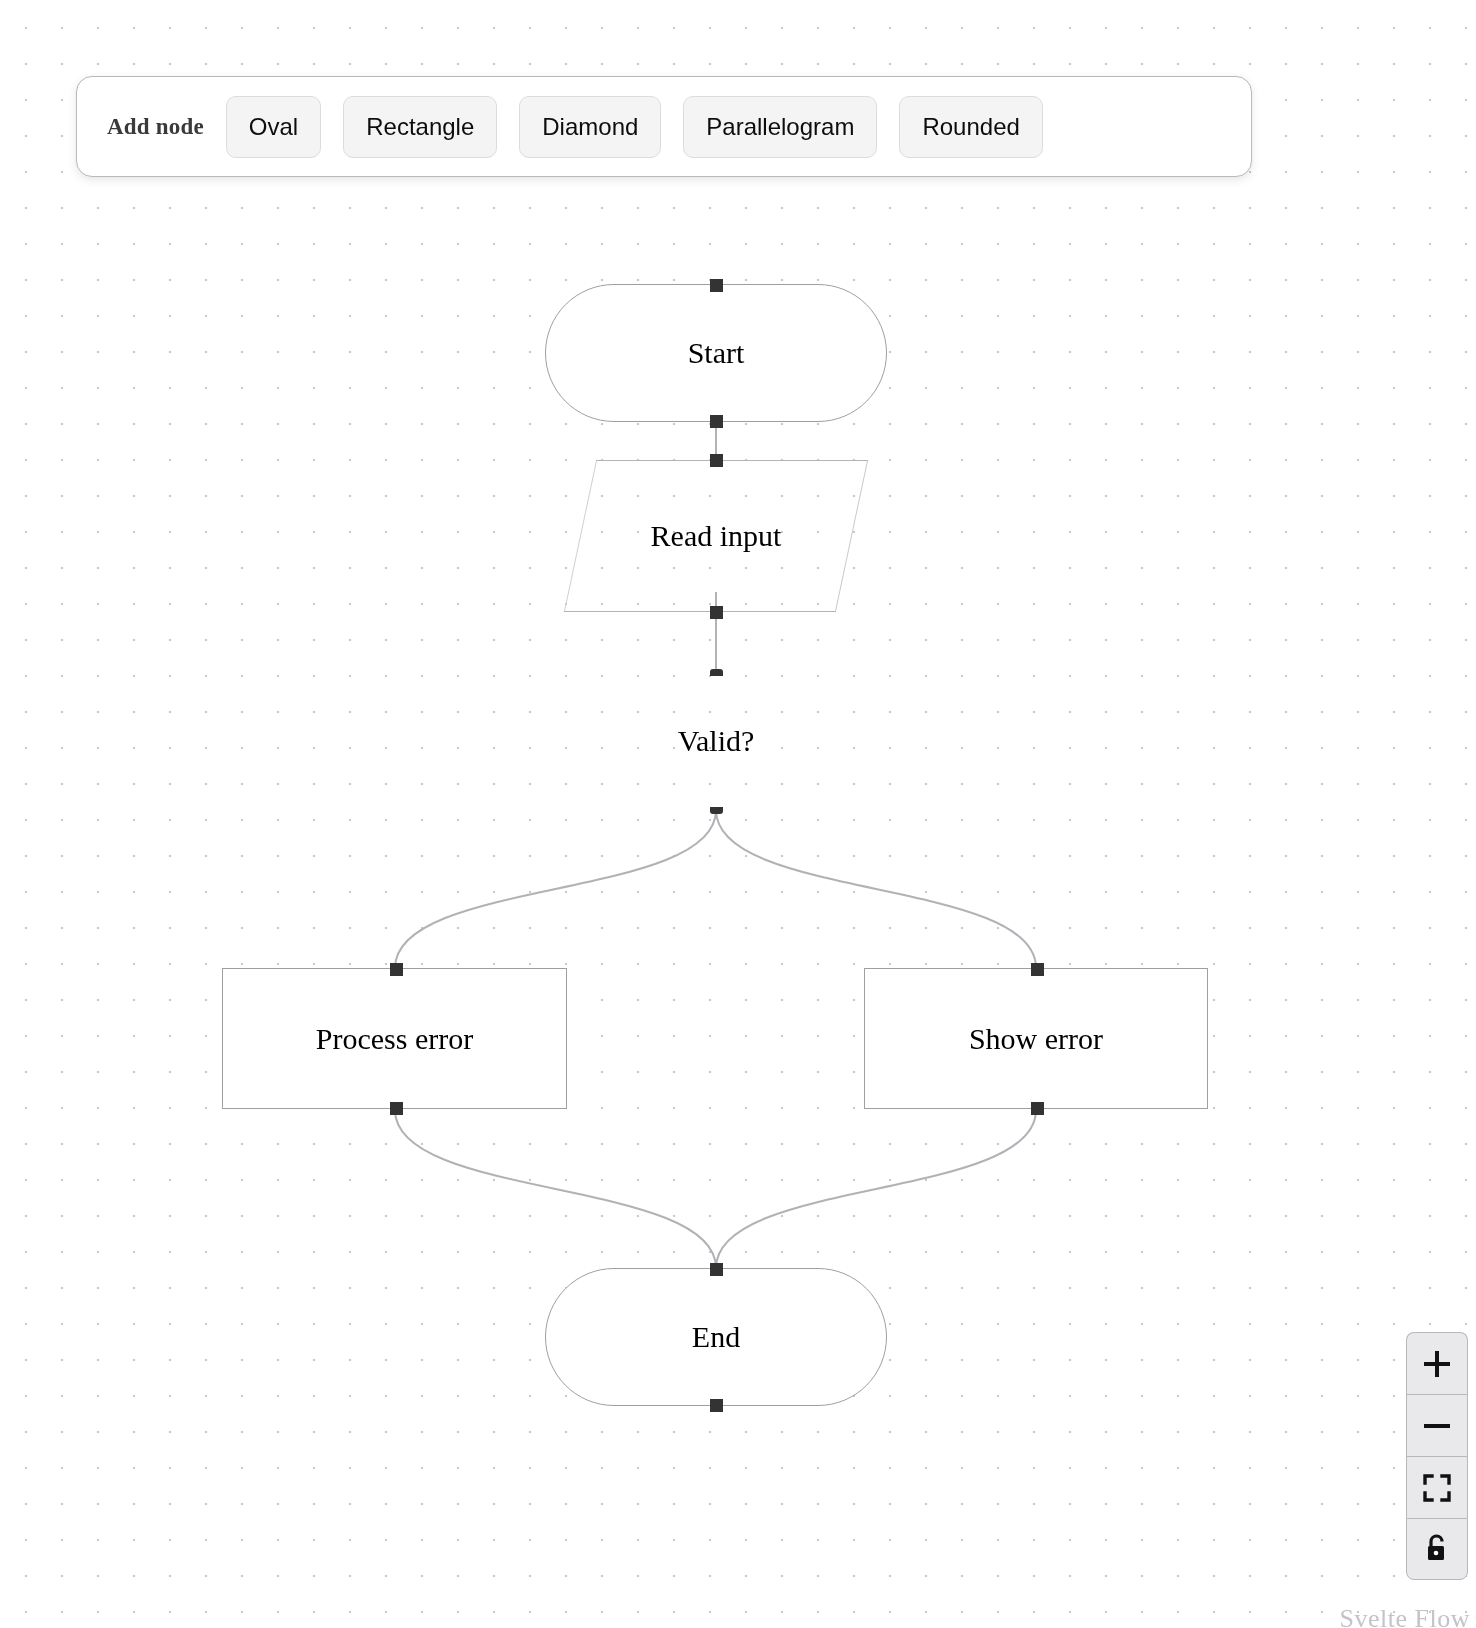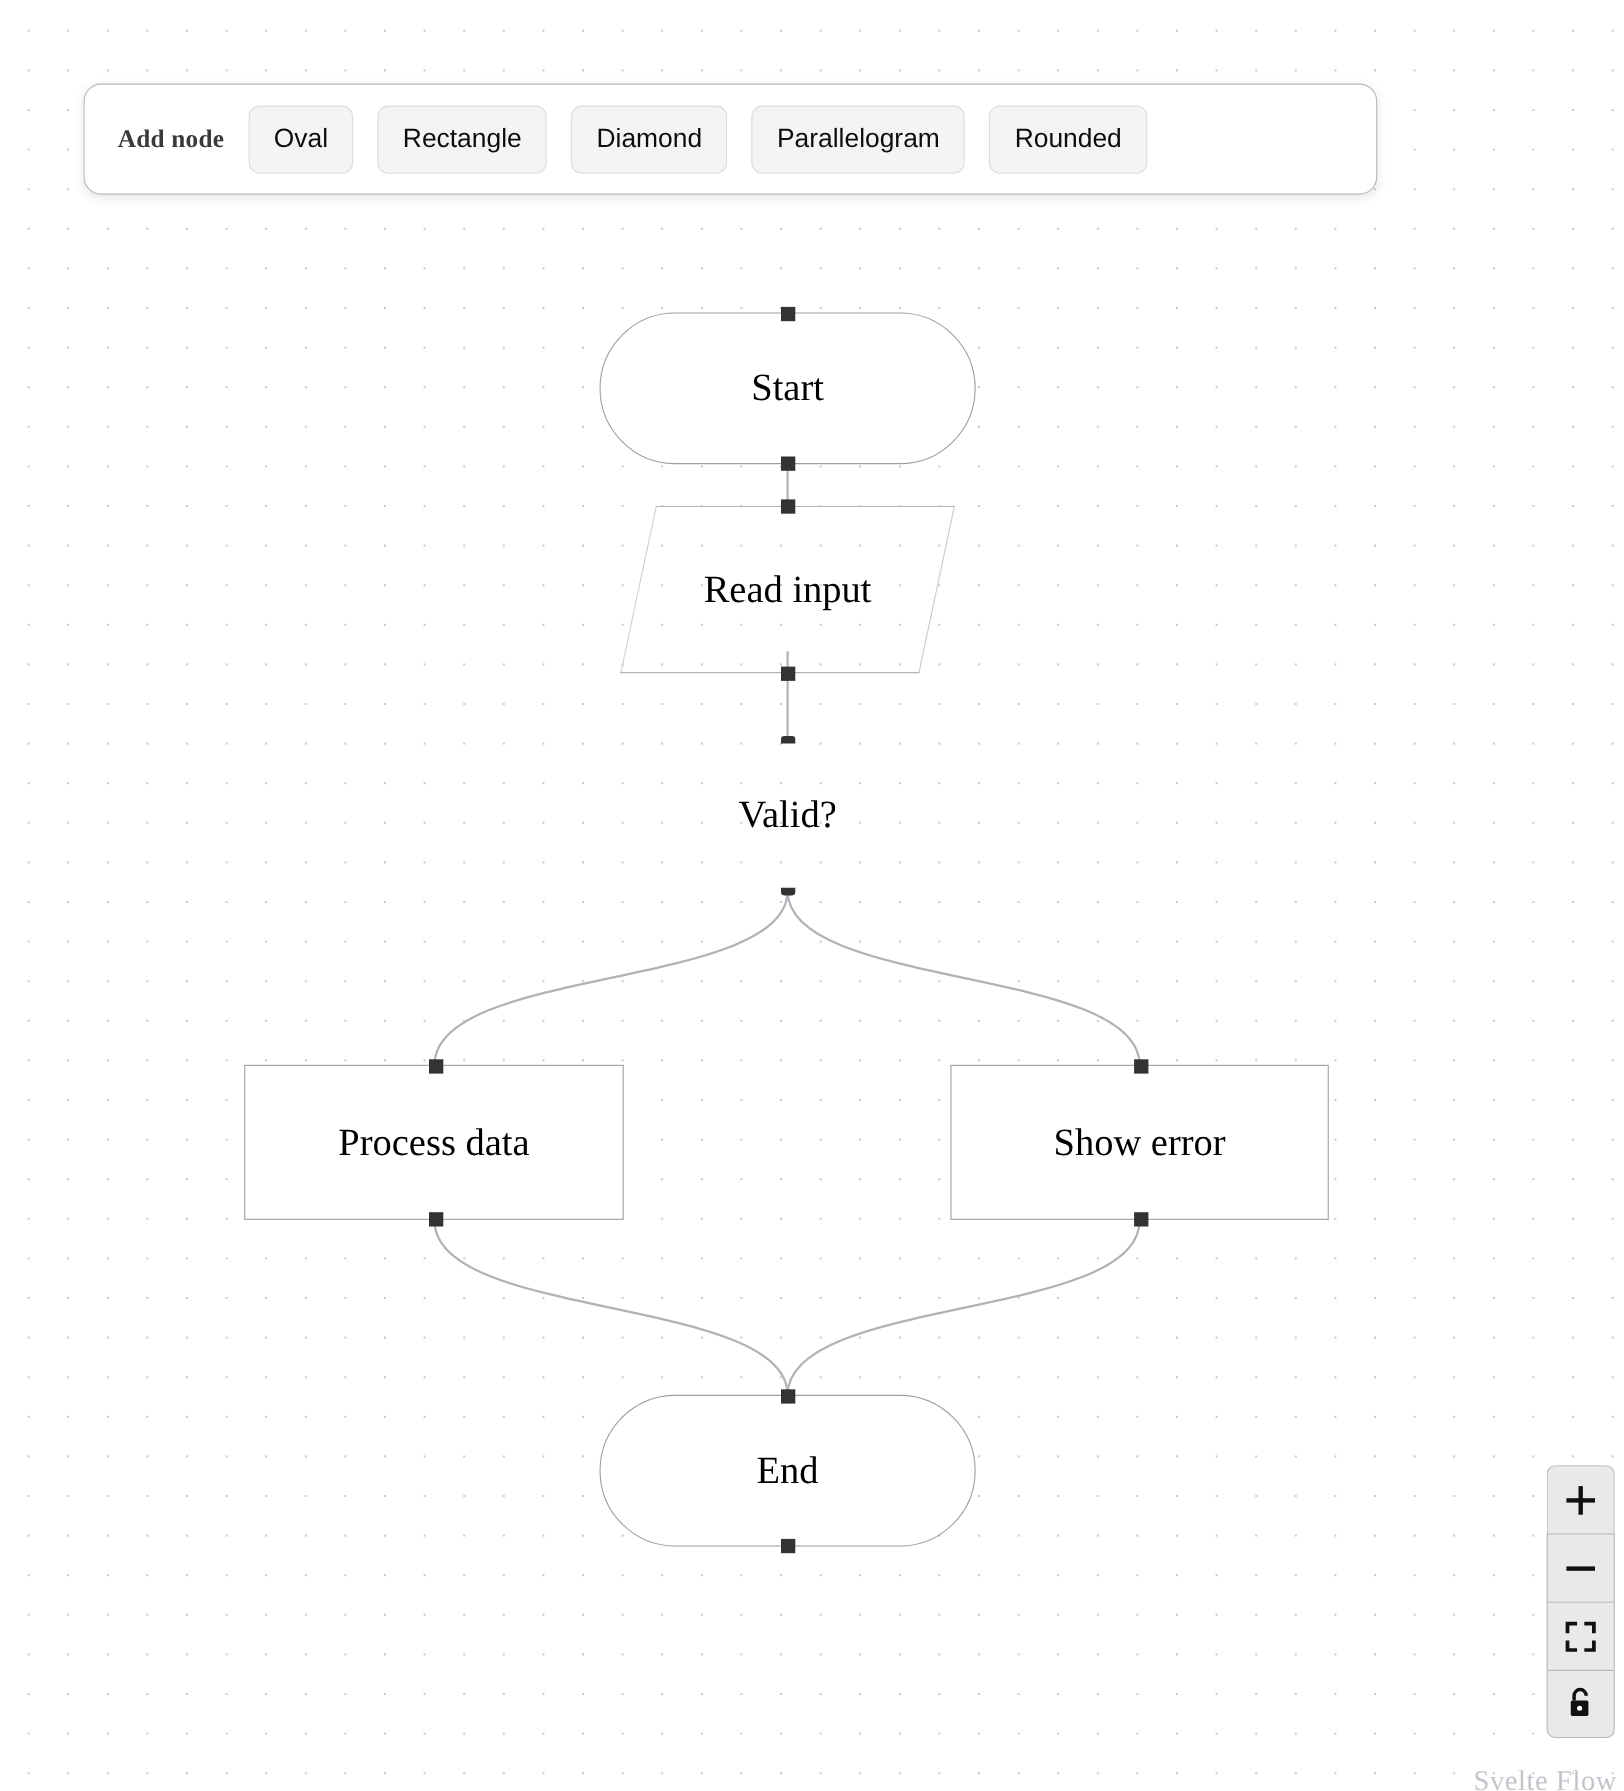--- a/index.html
+++ b/index.html
@@ -66,21 +66,21 @@
 
   
   .node {
     position: absolute;
     box-sizing: border-box;
     background: #ffffff;
     display: flex;
     align-items: center;
     justify-content: center;
     font-family: "Liberation Serif", serif;
-    font-size: 35px;
+    font-size: 30px;
     color: #000000;
     cursor: grab;
   }
 
   .node.oval {
     border: 1.4px solid #9aa0a6;
     border-radius: 999px;
   }
 
   .node.rect {
@@ -243,21 +243,21 @@
   </div>
 
   <div class="node diamond" style="left:596px; top:672px; width:240px; height:138px;">
     <span class="handle small top"></span>
     <span class="node-label">Valid?</span>
     <span class="handle small bottom"></span>
   </div>
 
   <div class="node rect" style="left:222px; top:968px; width:345px; height:141px;">
     <span class="handle top" style="left:173px; margin-left:-6.5px;"></span>
-    <span class="node-label">Process data</span>
+    <span class="node-label">Process error</span>
     <span class="handle bottom" style="left:173px; margin-left:-6.5px;"></span>
   </div>
 
   <div class="node rect" style="left:864px; top:968px; width:344px; height:141px;">
     <span class="handle top" style="left:172px; margin-left:-6.5px;"></span>
     <span class="node-label">Show error</span>
     <span class="handle bottom" style="left:172px; margin-left:-6.5px;"></span>
   </div>
 
   <div class="node oval" style="left:545px; top:1268px; width:342px; height:138px;">

